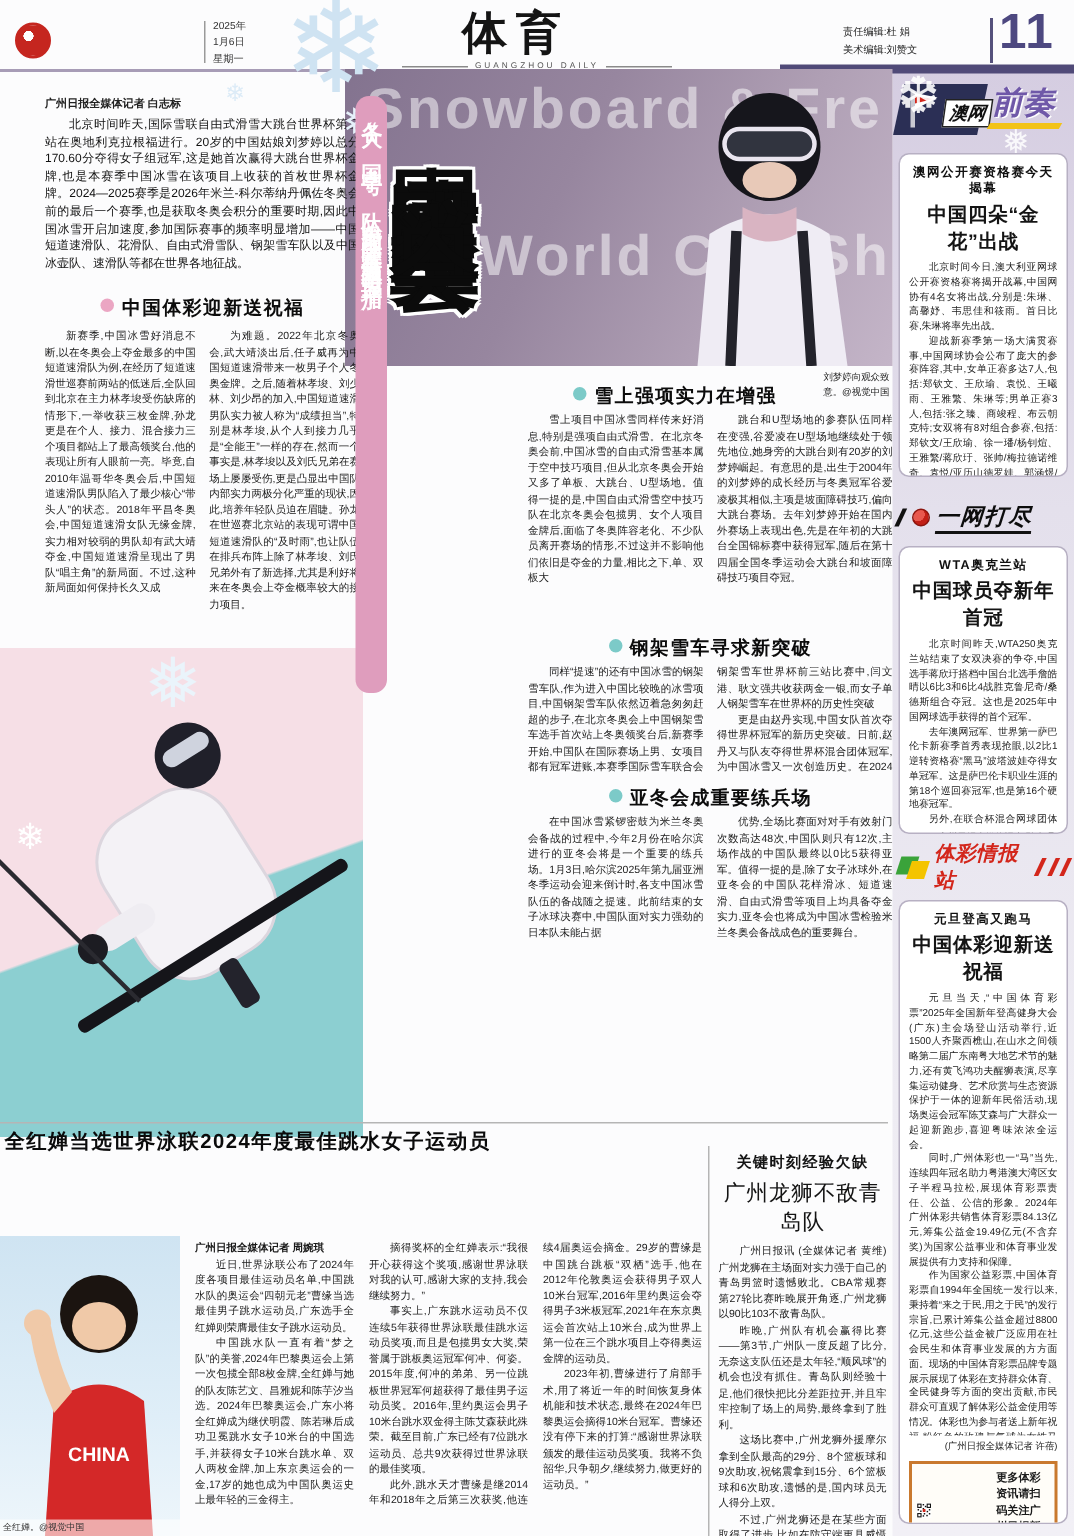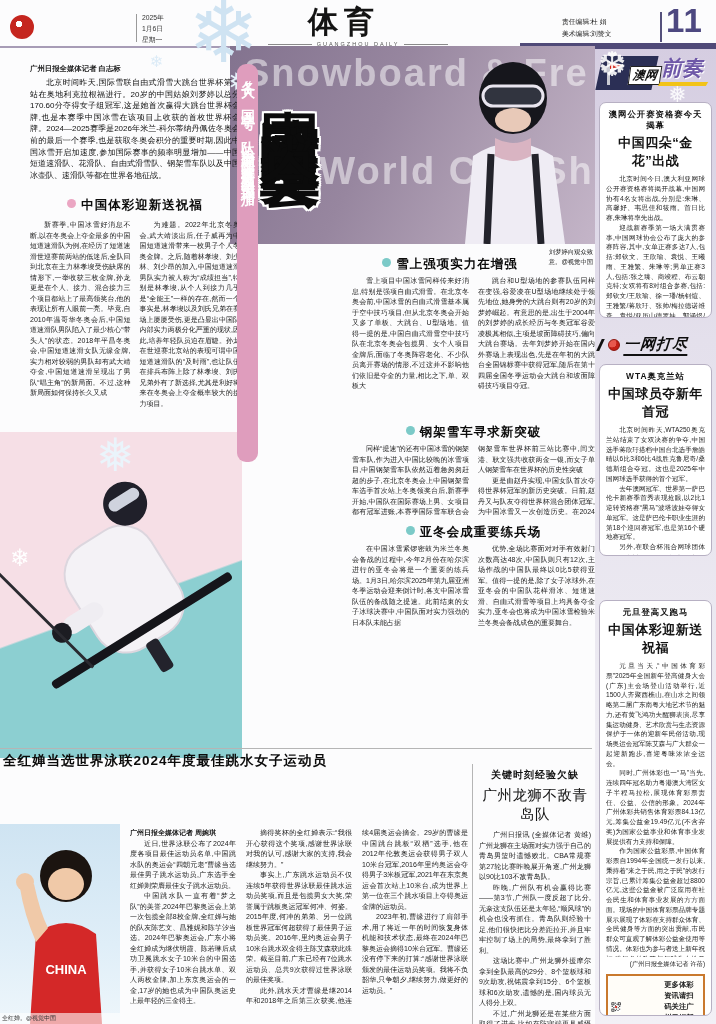--- a/index.html
+++ b/index.html
@@ -234,20 +234,30 @@
     <div class="rail-kicker" data-name="wta-article-kicker">WTA奥克兰站</div>
     <div class="rail-headline" data-name="wta-article-headline">中国球员夺新年首冠</div>
     <div class="rail-body" style="height:126px;" data-name="wta-article-body">
       <p data-name="article-paragraph">北京时间昨天,WTA250奥克兰站结束了女双决赛的争夺,中国选手蒋欣玗搭档中国台北选手詹皓晴以6比3和6比4战胜克鲁尼奇/桑德斯组合夺冠。这也是2025年中国网球选手获得的首个冠军。</p>
       <p data-name="article-paragraph">去年澳网冠军、世界第一萨巴伦卡新赛季首秀表现抢眼,以2比1逆转资格赛“黑马”波塔波娃夺得女单冠军。这是萨巴伦卡职业生涯的第18个巡回赛冠军,也是第16个硬地赛冠军。</p>
       <p data-name="article-paragraph">另外,在联合杯混合网球团体赛决赛中,高芙领衔的美国队以2比0击败斯瓦泰克领衔的波兰队,第二次获得联合杯冠军,也是继2023年第一届后时隔2年再次夺冠。</p>
     </div>
     <div class="rail-sign" data-name="wta-article-signature">(广州日报全媒体记者 孙嘉晖)</div>
   </div>
 
+  <div class="tc-header" data-name="sports-lottery-header">
+    <span class="tc-icon" data-name="lottery-icon">
+        <span class="g"></span>
+        <span class="y"></span>
+      </span>
+    <span class="tc-text" data-name="sports-lottery-label">体彩情报站</span>
+    <span class="rslash" data-name="header-slash-mark"></span>
+    <span class="rslash" data-name="header-slash-mark"></span>
+    <span class="rslash" data-name="header-slash-mark"></span>
+  </div>
 
   <div class="rail-box" style="left:599px;top:600px;width:113px;height:416px;" data-name="lottery-article-box">
     <div class="rail-kicker" data-name="lottery-article-kicker">元旦登高又跑马</div>
     <div class="rail-headline" data-name="lottery-article-headline">中国体彩迎新送祝福</div>
     <div class="rail-body" style="height:296px;" data-name="lottery-article-body">
       <p data-name="article-paragraph">元旦当天,“中国体育彩票”2025年全国新年登高健身大会(广东)主会场登山活动举行,近1500人齐聚西樵山,在山水之间领略第二届广东南粤大地艺术节的魅力,还有黄飞鸿功夫醒狮表演,尽享集运动健身、艺术欣赏与生态资源保护于一体的迎新年民俗活动,现场奥运会冠军陈艾森与广大群众一起迎新跑步,喜迎粤味浓浓全运会。</p>
       <p data-name="article-paragraph">同时,广州体彩也一“马”当先,连续四年冠名助力粤港澳大湾区女子半程马拉松,展现体育彩票责任、公益、公信的形象。2024年广州体彩共销售体育彩票84.13亿元,筹集公益金19.49亿元(不含弃奖)为国家公益事业和体育事业发展提供有力支持和保障。</p>
       <p data-name="article-paragraph">作为国家公益彩票,中国体育彩票自1994年全国统一发行以来,秉持着“来之于民,用之于民”的发行宗旨,已累计筹集公益金超过8800亿元,这些公益金被广泛应用在社会民生和体育事业发展的方方面面。现场的中国体育彩票品牌专题展示展现了体彩在支持群众体育、全民健身等方面的突出贡献,市民群众可直观了解体彩公益金使用等情况。体彩也为参与者送上新年祝福,粉红色的玫瑰与气球为女性马拉松选手们营造了温馨舞台,“新春贺岁市集”则有祝福“红包”、跨年大吉利是、乐小星IP贺岁打卡点、冰雪大挑战、顶呱刮“票票大声势”等多样化的互动体验。</p>
 
     </div>

